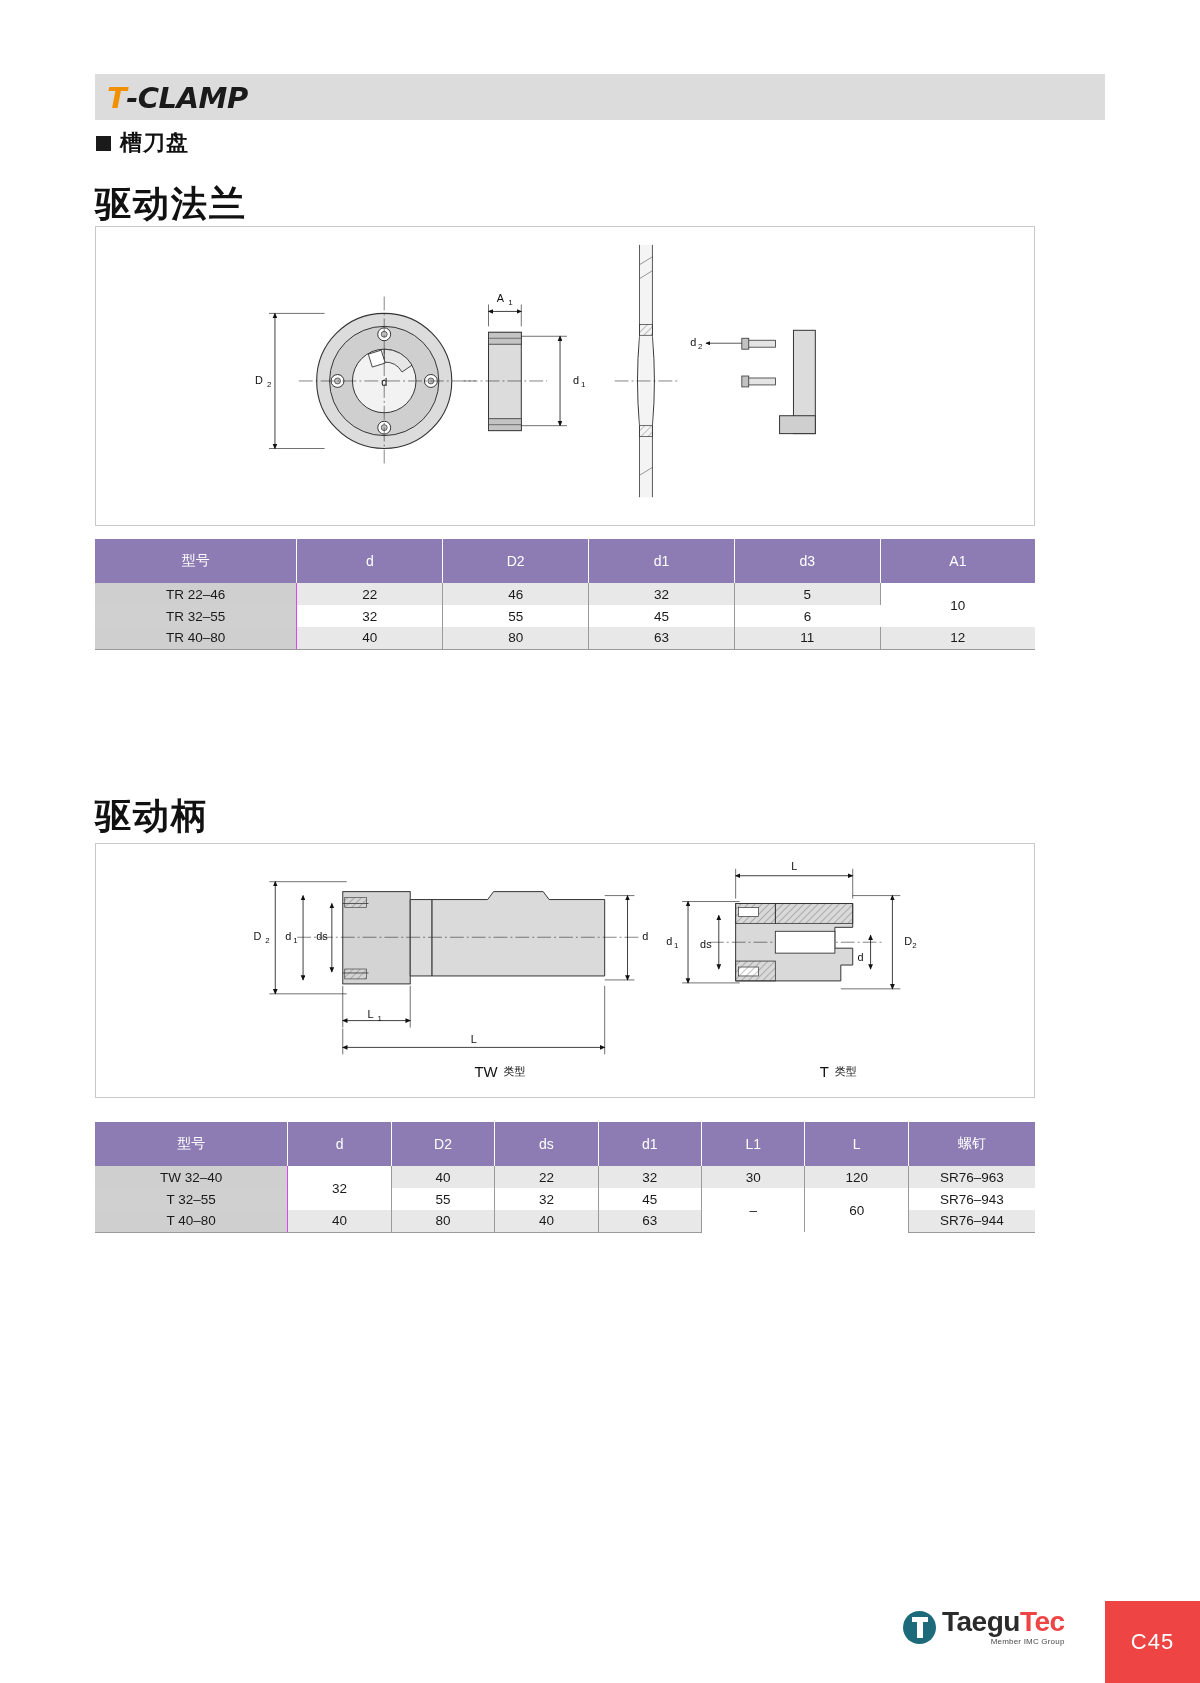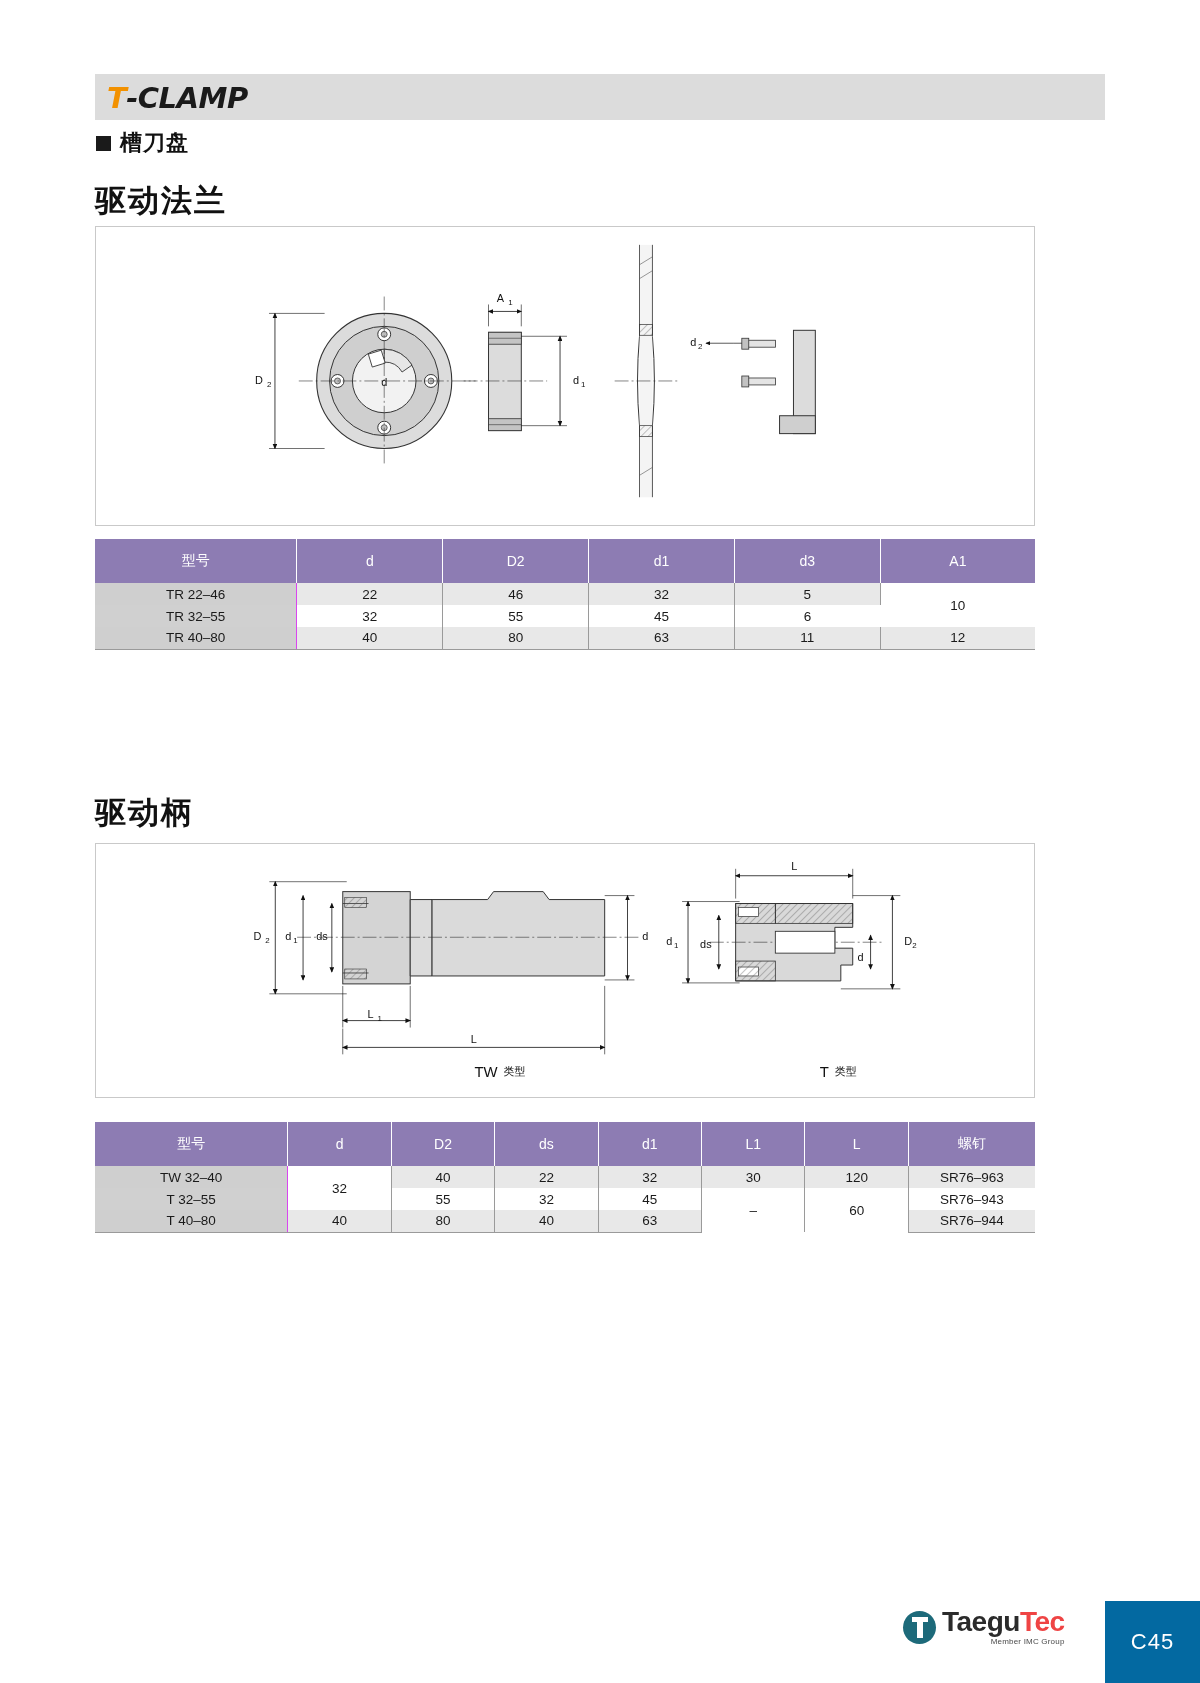--- a/index.html
+++ b/index.html
@@ -54,21 +54,21 @@
     font-size: 22px;
     font-weight: bold;
     color: #111;
     letter-spacing: 1px;
   }
 
   
   .big-title {
     position: absolute;
     left: 95px;
-    font-size: 31px;
+    font-size: 36px;
     font-weight: bold;
     color: #111;
     letter-spacing: 2px;
     text-align: right;
   }
   #title1 { top: 180px; }
   #title2 { top: 792px; }
 
   
   .figure-box {
@@ -168,21 +168,21 @@
     font-size: 8px;
     color: #4a4a4a;
     letter-spacing: 0.2px;
     margin-top: 2px;
     text-align: right;
   }
   .page-tab {
     position: absolute;
     left: 1105px; top: 1601px;
     width: 95px; height: 82px;
-    background: #0369a1;
+    background: #ef4444;
     color: #ffffff;
     font-size: 22px;
     display: flex;
     align-items: center;
     justify-content: center;
     letter-spacing: 1px;
   }
 
   .dim-label { font-family: "Liberation Sans", sans-serif; font-size: 11px; fill: #111; }
   .dim-label-sm { font-family: "Liberation Sans", sans-serif; font-size: 8px; fill: #111; }

